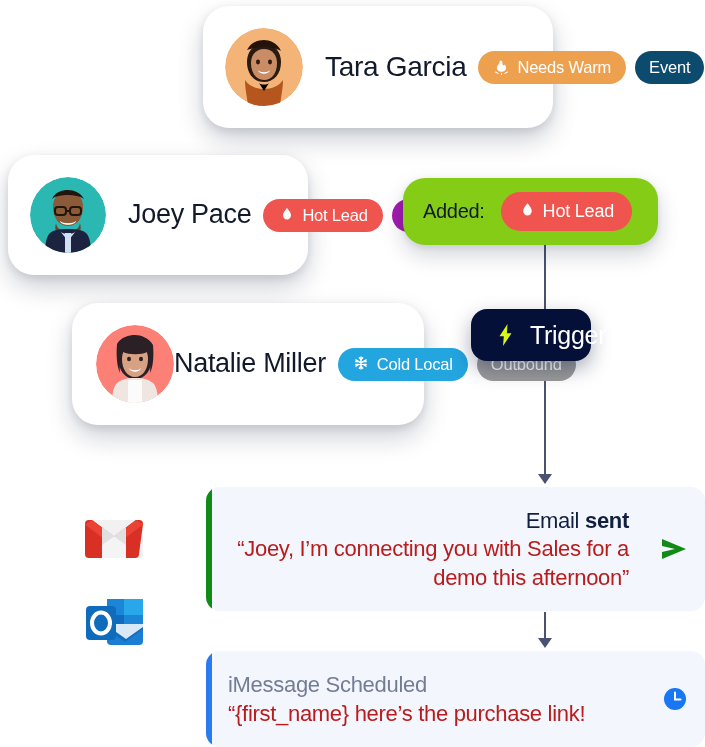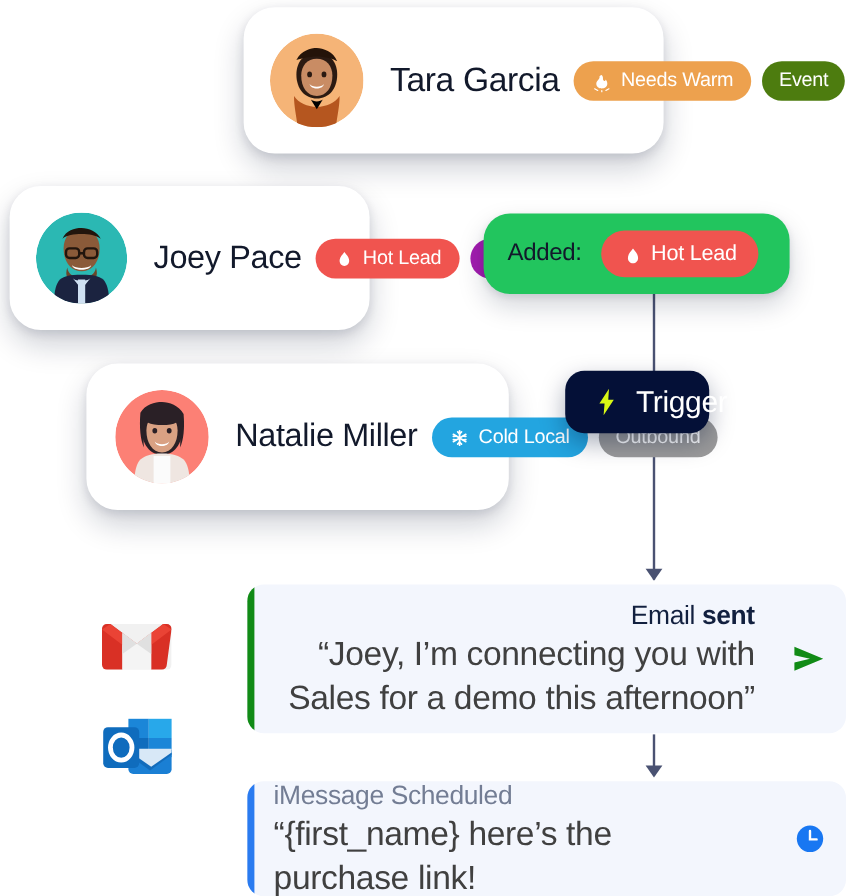--- a/index.html
+++ b/index.html
@@ -54,40 +54,40 @@
   .person-body { display: flex; }
   .person-name {
     color: #12192b;
     font-weight: 400;
     letter-spacing: -0.3px;
     white-space: nowrap;
   }
   .badge-row { display: flex; align-items: center; gap: 9px; }
   .badge {
     display: inline-flex;
-    align-items: flex-end;
+    align-items: flex-start;
     gap: 7px;
     border-radius: 999px;
     color: #ffffff;
     white-space: nowrap;
     font-size: 16.5px;
     padding: 7px 15px;
     letter-spacing: -0.2px;
   }
   .badge.plain { padding: 7px 14px; }
   .badge-icon {
     width: 17px; height: 17px;
     display: inline-flex; align-items: center; justify-content: center;
     flex: none;
   }
 
   
   .added-card {
     position: absolute;
-    background: #22c55e;
+    background: #84cc16;
     border-radius: 22px;
     box-shadow: 0 10px 22px rgba(10,20,50,0.18), 0 2px 6px rgba(10,20,50,0.09);
     display: flex;
     align-items: center;
     gap: 16px;
     padding: 0 16px 0 20px;
     box-sizing: border-box;
   }
   .added-label {
     color: #12192b;
@@ -135,24 +135,24 @@
   }
   .msg-title {
     font-size: 22px;
     letter-spacing: -0.3px;
     line-height: 1.35;
     color: #12203f;
   }
   .msg-title b { font-weight: 700; }
   .msg-title.muted { color: #737d94; }
   .msg-body {
-    font-size: 28px;
+    font-size: 22px;
     letter-spacing: -0.3px;
     line-height: 1.3;
-    color: #404040;
+    color: #b91c1c;
   }
   .msg-action {
     flex: none;
     width: 60px;
     display: flex;
     align-items: center;
     justify-content: center;
   }
 
   
@@ -191,21 +191,21 @@
       <div class="badge-row">
         <span class="badge" style="background:#eda14e;">
           <span class="badge-icon">
             <svg viewBox="0 0 20 20" width="17" height="17">
               <path d="M10 3c2 2.6.6 3.8 1.6 5.2.7 1 2.2.6 2.2-.9 1.4 1.6 1.6 3 1.6 4.2 0 3-2.6 4.6-5.4 4.6S4.6 14.5 4.6 11.5c0-3 3.2-4.3 3.2-6.4 0-.9-.3-1.6 2.2-2.1z" fill="#ffffff"></path>
               <path d="M3 16.5l3 1.6M17 16.5l-3 1.6M10 18.2v1.4" stroke="#ffffff" stroke-width="1.2" stroke-linecap="round" fill="none"></path>
             </svg>
           </span>
           <span>Needs Warm</span>
         </span>
-        <span class="badge plain" style="background:#4d7c0f;">
+        <span class="badge plain" style="background:#0c4a6e;">
           <span>Event</span>
         </span>
       </div>
     </div>
   </div>
 
   <div class="person-card" style="left:8px; top:155px; width:300px; height:120px; padding:0 0 0 22px;">
     <div class="avatar" style="width:76px; height:76px;">
       <svg class="face" viewBox="0 0 76 76">
         <circle cx="38" cy="38" r="38" fill="#2bb8b3"></circle>
@@ -246,21 +246,21 @@
         <path d="M39 13c11 0 17 8 17 19 0 13-7 22-17 22s-17-9-17-22c0-11 6-19 17-19z" fill="#2a2026"></path>
         <path d="M39 19c8 0 13 6 13 15 0 10-5 18-13 18s-13-8-13-18c0-9 5-15 13-15z" fill="#d9a183"></path>
         <ellipse cx="33" cy="34" rx="2" ry="2.3" fill="#2a2026"></ellipse>
         <ellipse cx="45" cy="34" rx="2" ry="2.3" fill="#2a2026"></ellipse>
         <path d="M33 43c2 3 10 3 12 0-1 5-11 5-12 0z" fill="#ffffff"></path>
         <path d="M21 19c4-7 12-9 18-9s14 3 18 10c1 12 0 22-3 28 1-9-1-18-3-21-5 3-18 3-24 0-2 4-4 12-3 21-3-6-4-17-3-29z" fill="#2a2026"></path>
         <path d="M21 58c-3 3-5 9-5 20h46c0-11-2-17-5-20-4-3-8-5-18-5s-14 2-18 5z" fill="#efe6e1"></path>
         <path d="M32 55h14v23H32z" fill="#fbfbfb"></path>
       </svg>
     </div>
-    <div class="person-body" style="margin-left:22px; gap:12px;">
+    <div class="person-body" style="gap:12px;">
       <div class="person-name" style="font-size:27px;">Natalie Miller</div>
       <div class="badge-row">
         <span class="badge" style="background:#23a5e0;">
           <span class="badge-icon">
             <svg viewBox="0 0 20 20" width="16" height="16">
               <g stroke="#ffffff" stroke-width="1.8" stroke-linecap="round">
                 <path d="M10 2.5v15M3.5 6.2l13 7.6M16.5 6.2l-13 7.6"></path>
                 <path d="M10 5.6l-2-2M10 5.6l2-2M10 14.4l-2 2M10 14.4l2 2"></path>
                 <path d="M6.2 8.1l-2.7.2M6.2 11.9l-2.7-.2M13.8 8.1l2.7.2M13.8 11.9l2.7-.2"></path>
               </g>

